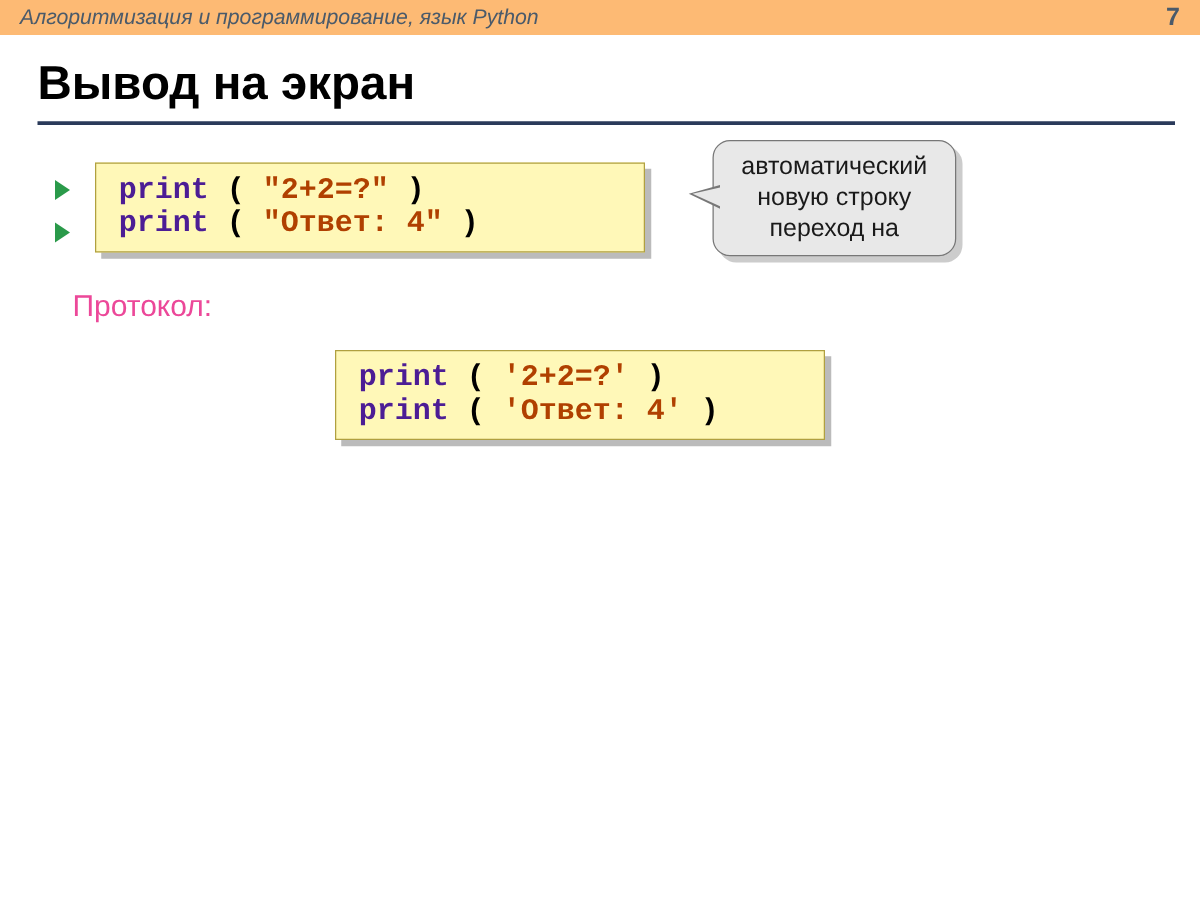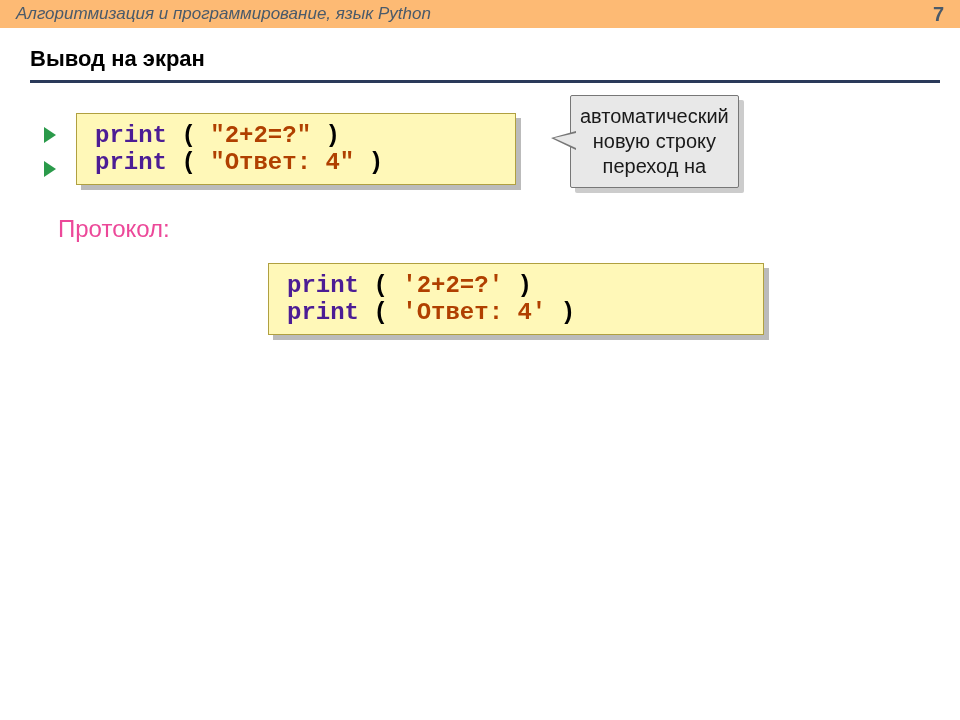--- a/index.html
+++ b/index.html
@@ -21,21 +21,21 @@
       font-style: italic;
       font-size: 17px;
     }
     .header-title { }
     .page-num {
       font-weight: bold;
       font-size: 20px;
       font-style: normal;
     }
     .slide-title {
-      font-size: 22px;
+      font-size: 38px;
       font-weight: bold;
       color: #000;
       margin: 18px 0 4px 30px;
       padding-bottom: 4px;
     }
     .title-underline {
       border-bottom: 3px solid #2a3a5a;
       margin: 0 20px 0 30px;
     }
     .content {
@@ -52,44 +52,44 @@
       font-size: 24px;
       font-weight: bold;
       display: inline-block;
     }
     .codebox1 {
       margin-left: 36px;
       width: 440px;
     }
     .codebox2 {
       margin-left: 0;
-      width: 496px;
+      width: 392px;
     }
     .kw { color: #4c1d95; }
     .paren { color: #000; }
     .str { color: #b04000; }
     .bullet {
       position: absolute;
       left: 44px;
       width: 0; height: 0;
       border-top: 8px solid transparent;
       border-bottom: 8px solid transparent;
       border-left: 12px solid #2a9a4a;
     }
     .bullet1 { top: 44px; }
     .bullet2 { top: 78px; }
     .callout {
       position: absolute;
       left: 570px;
       top: 12px;
       background: #e8e8e8;
       border: 1.5px solid #777;
-      border-radius: 2px;
+      border-radius: 14px;
       box-shadow: 5px 5px 0 #ccc;
-      padding: 8px 9px;
+      padding: 8px 22px;
       text-align: center;
       font-size: 20px;
       color: #1a1a1a;
       line-height: 1.25;
     }
     .callout-tail {
       position: absolute;
       left: 554px;
       top: 50px;
       width: 0; height: 0;

